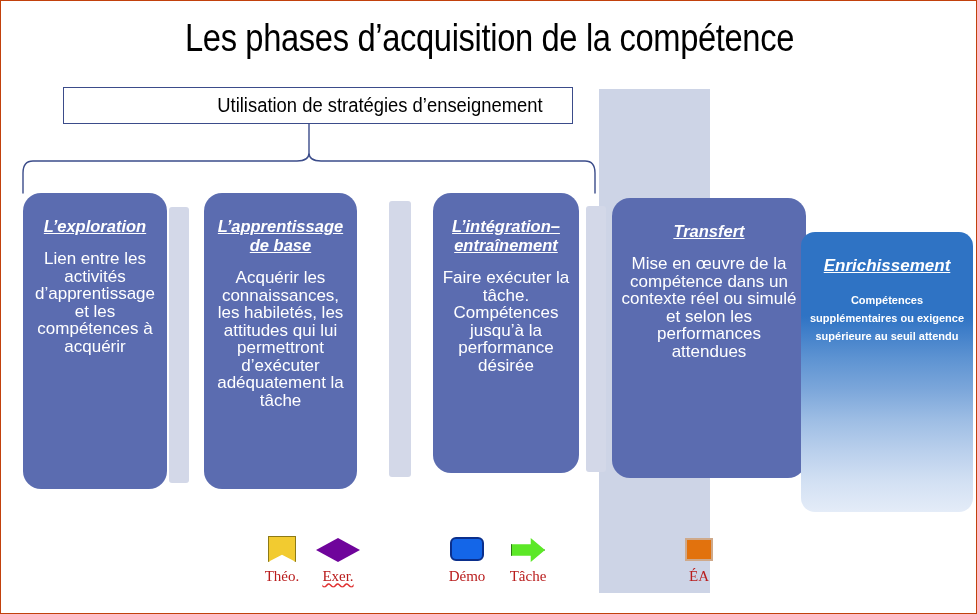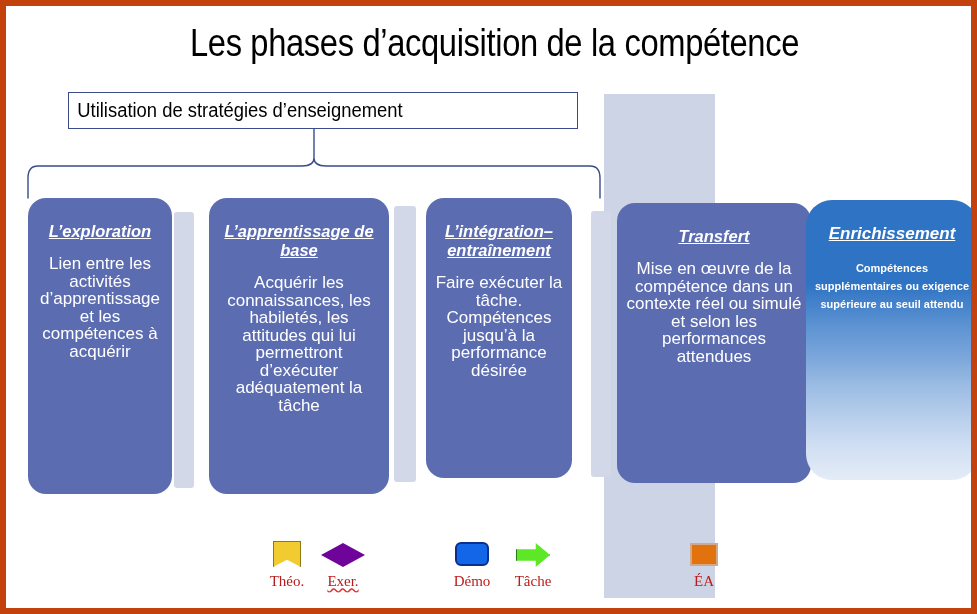--- a/index.html
+++ b/index.html
@@ -7,21 +7,21 @@
     font-family:"Liberation Sans", sans-serif;
     -webkit-font-smoothing:antialiased;
   }
   #slide{
     position:relative;
     width:977px;
     height:614px;
     background:#ffffff;
     overflow:hidden;
     box-sizing:border-box;
-    border:6px solid #c2410c;
+    border:1px solid #c2410c;
   }
 
   
   #title{
     position:absolute;
     left:0; top:16px;
     width:977px;
     text-align:center;
     font-family:"Liberation Sans", sans-serif;
     font-size:38px;
@@ -44,20 +44,21 @@
   
   #strategy-box{
     position:absolute;
     left:62px; top:86px;
     width:510px; height:37px;
     border:1px solid #3b4c8a;
     background:#ffffff;
     box-sizing:border-box;
     display:flex;
     align-items:center;
+    justify-content:flex-end;
   }
   #strategy-box .txt{
     font-size:20px;
     color:#000000;
     padding-left:9px;
     white-space:nowrap;
     transform:scaleX(0.92);
     transform-origin:0 50%;
   }
 
@@ -88,21 +89,22 @@
   .card.enrich{
     background:linear-gradient(to bottom,
        #2f73c4 0%,
        #2f73c4 30%,
        #5d93d2 45%,
        #7ba6da 56%,
        #9dbde4 67%,
        #b9cfec 78%,
        #d2e0f3 89%,
        #e4ecf8 100%);
-    border-radius:26px;
+    border-radius:14px;
+    margin-top:37px;
   }
   .card .hd{
     display:block;
     font-weight:bold;
     font-style:italic;
     text-decoration:underline;
     font-size:16.5px;
     line-height:19px;
     color:#ffffff;
   }
@@ -111,22 +113,22 @@
     margin-top:14px;
     font-size:17px;
     line-height:17.5px;
     font-weight:normal;
     color:#ffffff;
   }
   .card.enrich .hd{font-size:17px;}
   .card.enrich .bd{font-size:11px; font-weight:bold; line-height:18px; margin-top:16px;}
 
   #card-0{ left:22px;  top:192px; width:144px; height:296px;}
-  #card-1{ left:203px; top:192px; width:180px; height:296px;}
-  #card-2{ left:420px; top:192px; width:146px; height:280px;}
+  #card-1{ left:203px; top:192px; width:153px; height:296px;}
+  #card-2{ left:432px; top:192px; width:146px; height:280px;}
   #card-3{ left:611px; top:197px; width:194px; height:280px;}
   #card-4{ left:800px; top:194px; width:172px; height:280px;}
 
   #sh-0{ left:168px; top:206px; width:20px; height:276px;}
   #sh-1{ left:388px; top:200px; width:22px; height:276px;}
   #sh-2{ left:585px; top:205px; width:20px; height:266px;}
   #sh-3{ left:782px; top:205px; width:18px; height:256px;}
   .legend-item{
     position:absolute;
     text-align:center;

